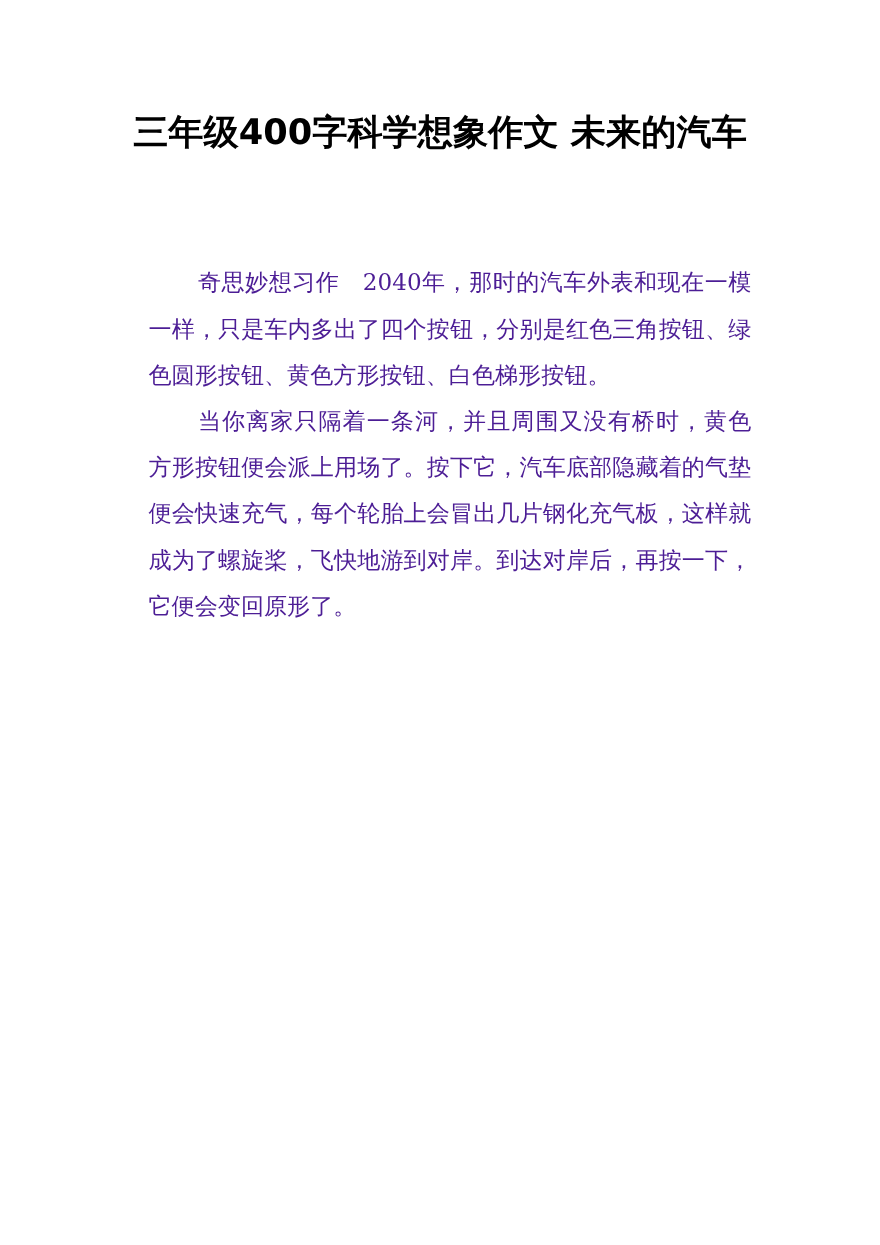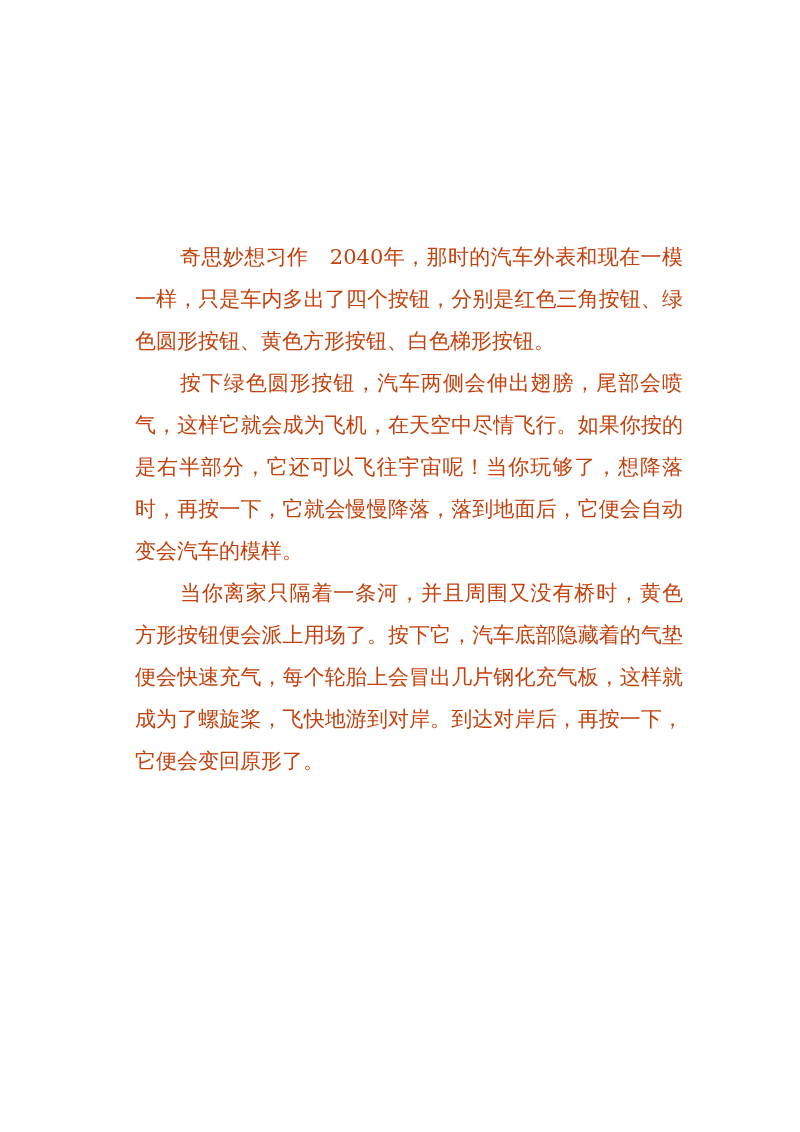--- a/index.html
+++ b/index.html
@@ -41,27 +41,27 @@
       top: 236px;
       width: 548px;
     }
     .para {
       margin: 0;
       font-family: "DejaVu Serif", "Liberation Serif", serif;
       font-size: 21px;
       line-height: 42px;
       text-indent: 45px;
       text-align: justify;
-      color: #c2410c;
+      color: #4c1d95;
       word-break: break-all;
     }
   </style>
 </head>
 <body>
 
 <div class="page">
+  <h1 class="title">三年级400字科学想象作文 未来的汽车</h1>
 
   <div class="body">
     <p class="para">奇思妙想习作　2040年，那时的汽车外表和现在一模一样，只是车内多出了四个按钮，分别是红色三角按钮、绿色圆形按钮、黄色方形按钮、白色梯形按钮。</p>
-    <p class="para">按下绿色圆形按钮，汽车两侧会伸出翅膀，尾部会喷气，这样它就会成为飞机，在天空中尽情飞行。如果你按的是右半部分，它还可以飞往宇宙呢！当你玩够了，想降落时，再按一下，它就会慢慢降落，落到地面后，它便会自动变会汽车的模样。</p>
     <p class="para">当你离家只隔着一条河，并且周围又没有桥时，黄色方形按钮便会派上用场了。按下它，汽车底部隐藏着的气垫便会快速充气，每个轮胎上会冒出几片钢化充气板，这样就成为了螺旋桨，飞快地游到对岸。到达对岸后，再按一下，它便会变回原形了。</p>
   </div>
 </div>
 
 </body></html>

